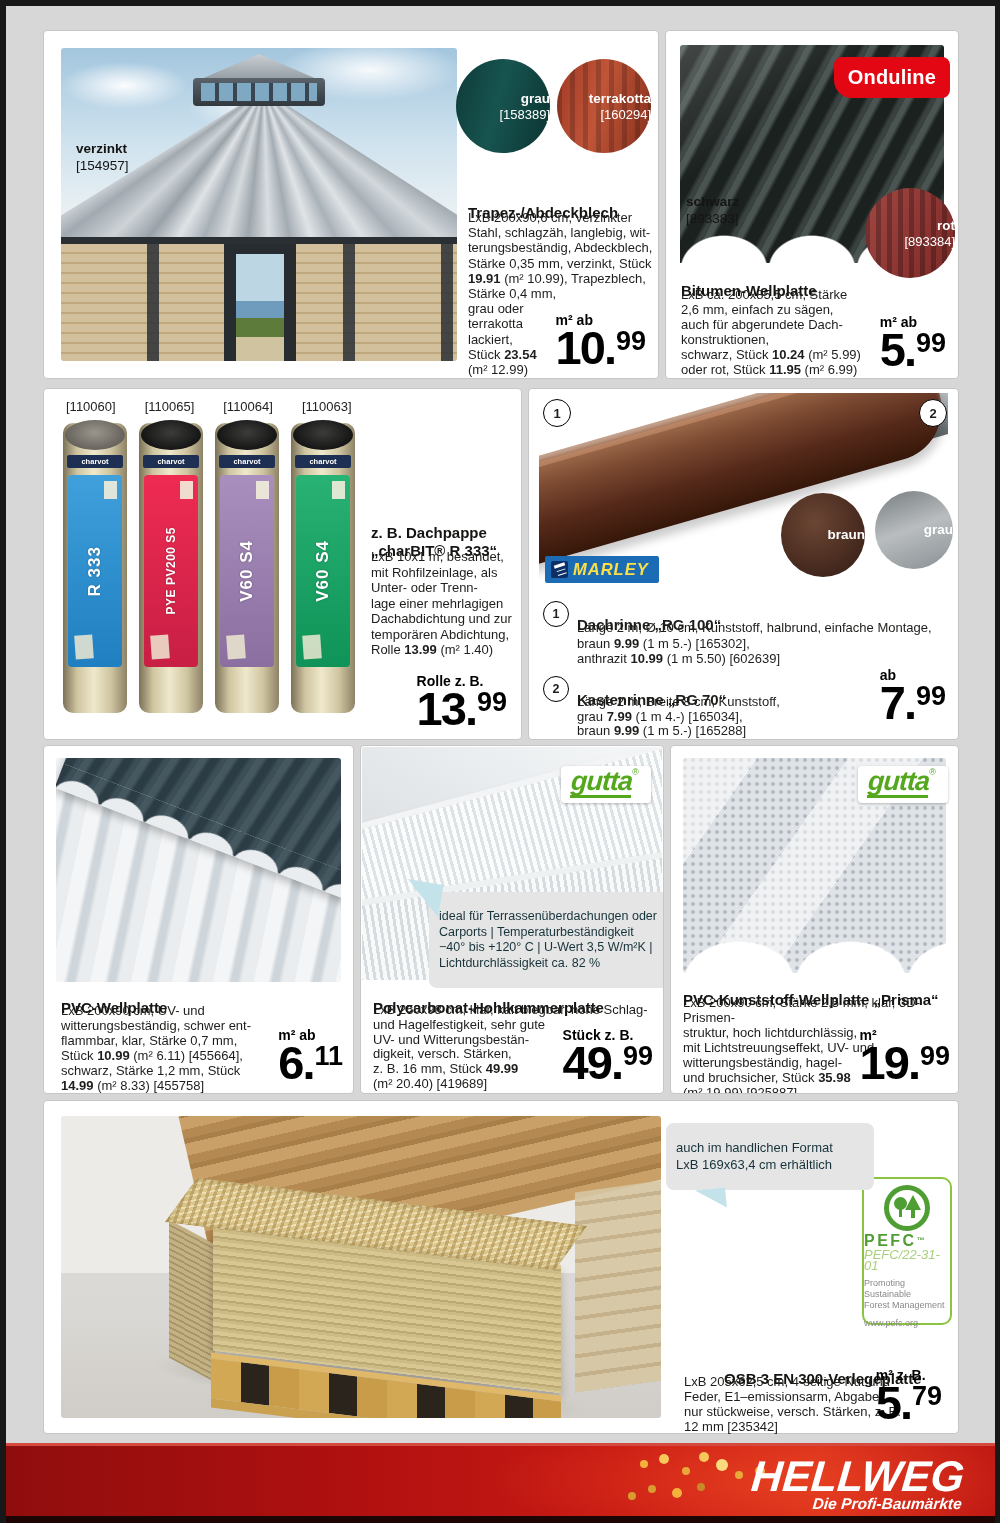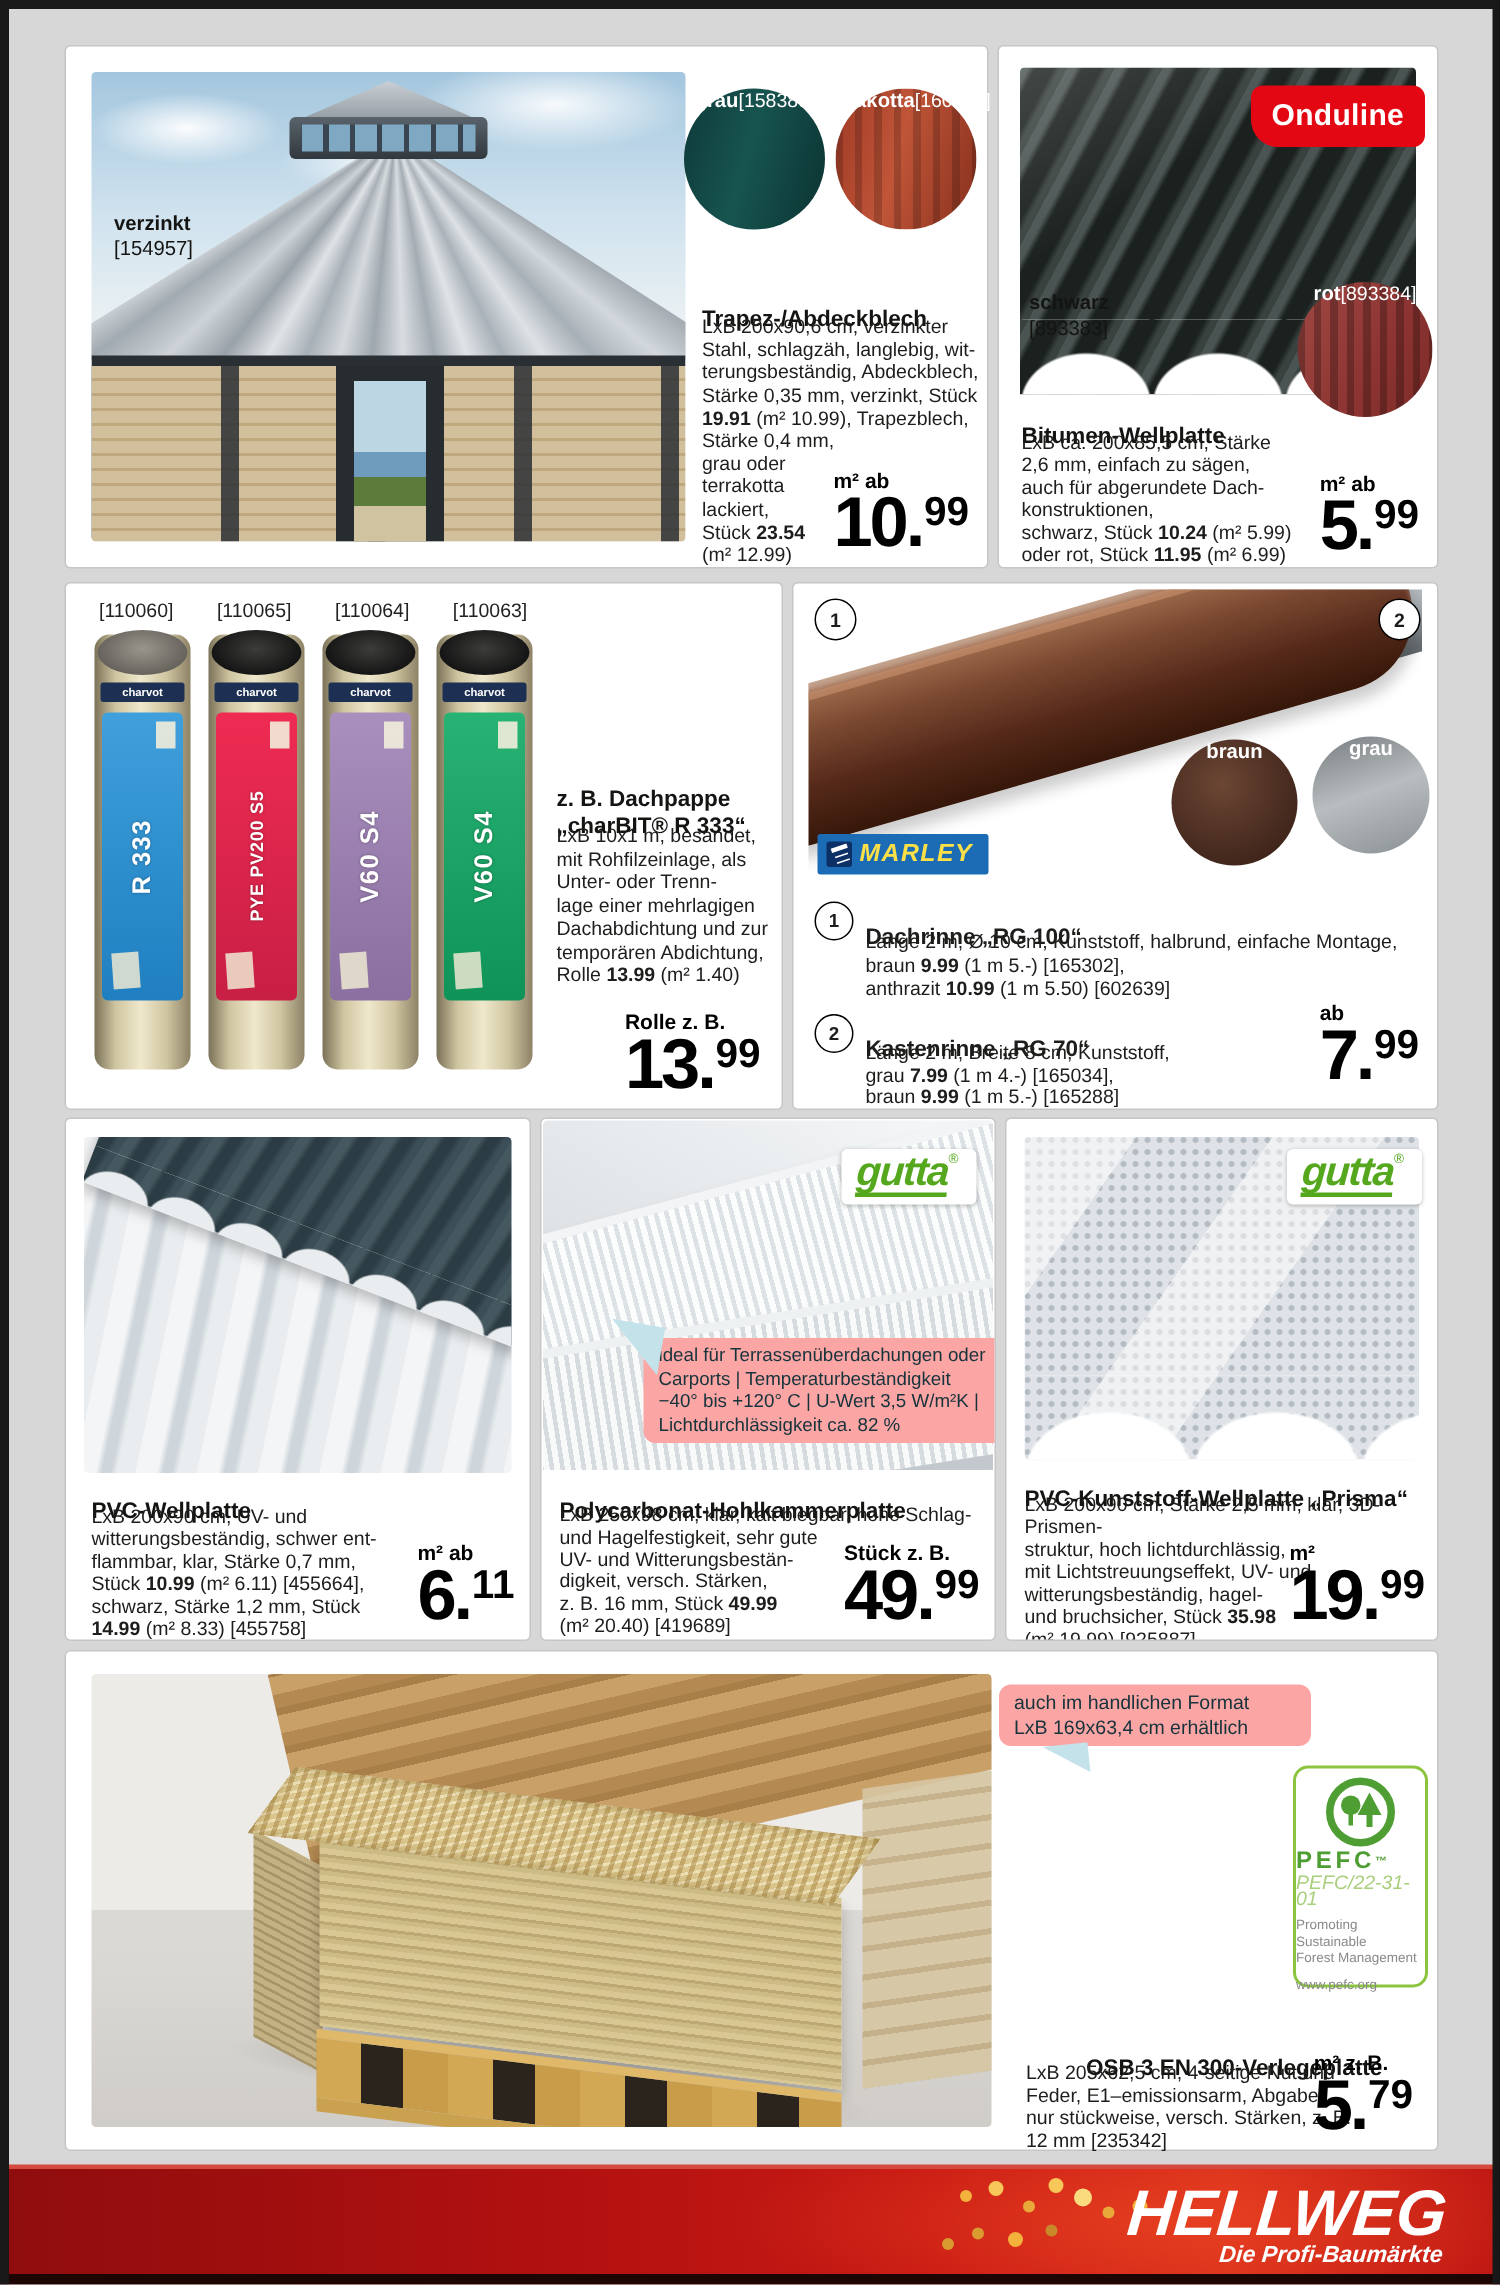--- a/index.html
+++ b/index.html
@@ -15,21 +15,21 @@
   .t-title{position:absolute;font-weight:bold;font-size:15px;line-height:17px;color:#141412;}
   .rich{position:absolute;font-size:13px;line-height:15.2px;color:#1d1d1b;white-space:pre-line;}
   .ph-label{position:absolute;display:flex;flex-direction:column;font-size:13.5px;line-height:17px;color:#141412;z-index:4;}
   .pricebox{position:absolute;text-align:left;z-index:6;}
   .price-label{font-weight:bold;font-size:14px;margin-bottom:1px;color:#000;}
   .price{display:flex;align-items:flex-start;color:#000;}
   .pm{font-size:47px;font-weight:800;letter-spacing:-2px;line-height:0.82;}
   .ps{font-size:27px;font-weight:800;line-height:0.9;margin-left:1px;}
 
   .photo{position:absolute;overflow:hidden;border-radius:3px;}
-  .swatch{position:absolute;border-radius:50%;display:flex;flex-direction:row;align-items:flex-start;justify-content:center;color:#fff;z-index:5;text-align:center;}
+  .swatch{position:absolute;border-radius:50%;display:flex;flex-direction:column;align-items:flex-end;justify-content:center;color:#fff;z-index:5;text-align:center;}
   .sw-name{font-weight:bold;font-size:13.5px;line-height:16px;}
   .sw-code{font-size:13px;line-height:15px;}
 
   
   #card1{left:43px;top:30px;width:614px;height:347px;}
   #photo1{left:17px;top:17px;width:396px;height:313px;background:linear-gradient(180deg,#a3c6de 0%,#cfe2ee 30%,#e9f0f3 52%);}
   #photo1::before{content:'';position:absolute;inset:0;background:
     radial-gradient(90px 34px at 16% 12%,rgba(255,255,255,.95),transparent 70%),
     radial-gradient(130px 44px at 78% 7%,rgba(255,255,255,.9),transparent 70%),
     radial-gradient(80px 30px at 46% 19%,rgba(255,255,255,.7),transparent 70%);}
@@ -151,22 +151,22 @@
     border-top:6px solid #f2f4f5;border-bottom:10px solid #c9cfd4;box-shadow:0 6px 10px rgba(0,0,0,.12);}
   .p6-s2{position:absolute;left:-60px;top:128px;width:440px;height:110px;transform:rotate(-9deg);
     background:repeating-linear-gradient(90deg,#f8fafa 0 4px,#d6dbdf 4px 7px);
     border-top:6px solid #eef1f2;border-bottom:10px solid #c2c8cd;box-shadow:0 6px 10px rgba(0,0,0,.12);}
   .gutta{position:absolute;background:#fff;border-radius:4px;padding:1px 12px 5px 10px;
     box-shadow:0 1px 3px rgba(0,0,0,.25);z-index:5;}
   .gutta .g-text{font-style:italic;font-weight:800;color:#55a81e;font-size:27px;letter-spacing:-1px;
     border-bottom:3px solid #55a81e;display:inline-block;line-height:1.05;transform:skewX(-4deg);}
   .gutta .g-reg{color:#55a81e;font-size:9px;vertical-align:top;}
   #gutta6{right:12px;top:20px;}
-  .bubble{position:absolute;background:#fca5a5;border-radius:8px;color:#16333b;
-    font-size:12.5px;line-height:15.5px;padding:4px 10px;z-index:7;white-space:pre-line;}
+  .bubble{position:absolute;background:#e5e5e5;border-radius:8px;color:#16333b;
+    font-size:12.5px;line-height:15.5px;padding:17px 10px;z-index:7;white-space:pre-line;}
   #bub6{left:68px;top:146px;width:232px;}
   #bub6::before{content:'';position:absolute;left:-24px;top:-10px;border-style:solid;
     border-width:0 36px 32px 0;border-color:transparent #c3e2ea transparent transparent;transform:rotate(10deg);}
   #title6{left:12px;top:238px;}
   #body6{left:12px;top:257px;width:285px;line-height:14.8px;}
   #price6{right:10px;bottom:10px;}
 
   
   #card7{left:670px;top:745px;width:287px;height:347px;overflow:hidden;}
   #photo7{left:12px;top:12px;width:263px;height:215px;background-color:#dfe3e7;overflow:visible;

